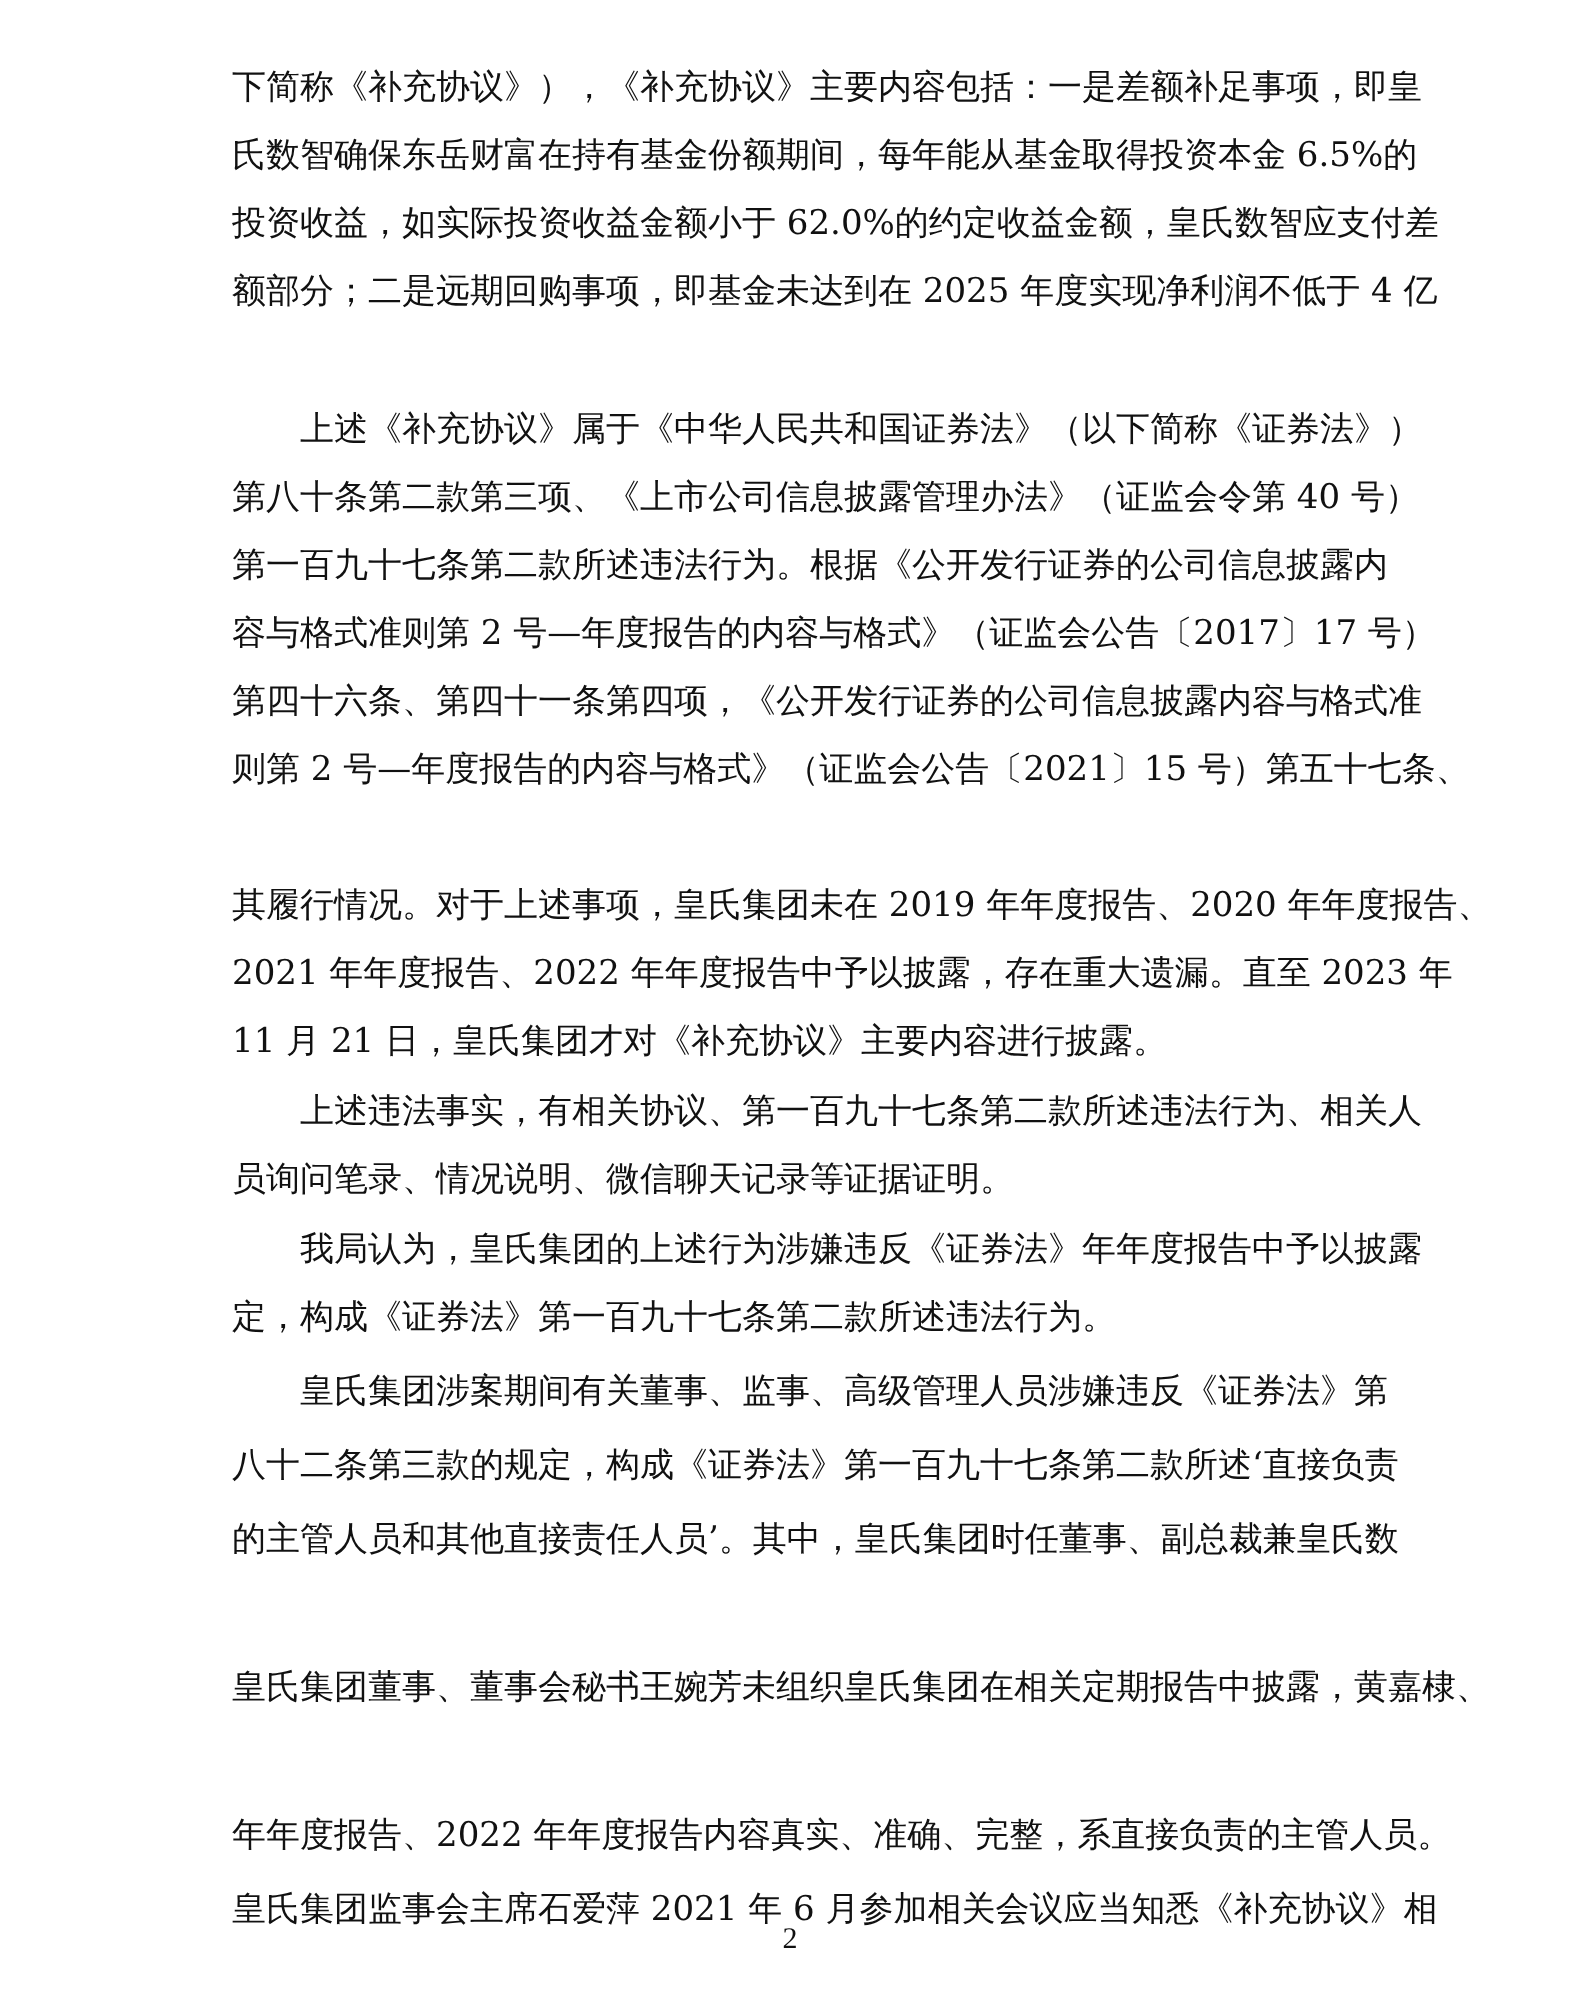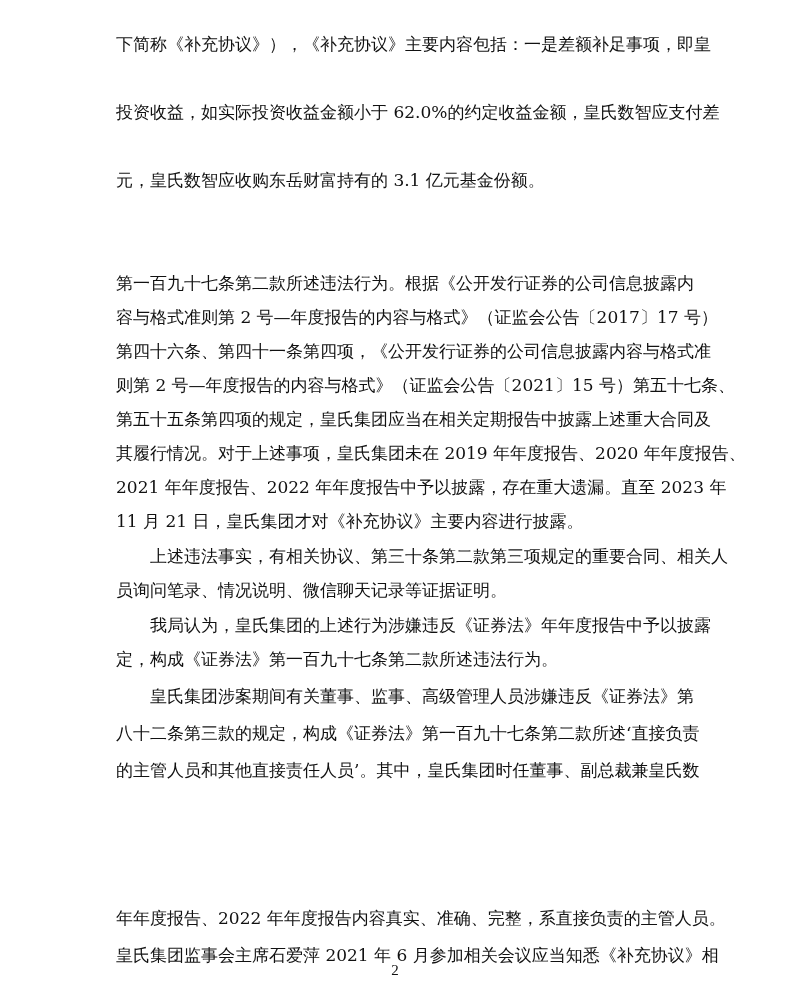--- a/index.html
+++ b/index.html
@@ -29,38 +29,41 @@
     font-family: "Liberation Serif", serif;
     font-size: 15px;
     color: #111111;
   }
 </style>
 </head>
 <body>
 
 <div class="page">
   <div class="line" style="top:32px">下简称《补充协议》），《补充协议》主要内容包括：一是差额补足事项，即皇</div>
+  <div class="line" style="top:66px">氏数智确保东岳财富在持有基金份额期间，每年能从基金取得投资本金 6.5%的</div>
   <div class="line" style="top:100px">投资收益，如实际投资收益金额小于 62.0%的约定收益金额，皇氏数智应支付差</div>
-  <div class="line last" style="top:168px">元，皇氏数智应收购东岳财富持有的 3.1 亿元基金份额。</div>
+  <div class="line" style="top:134px">额部分；二是远期回购事项，即基金未达到在 2025 年度实现净利润不低于 4 亿</div>
 
+  <div class="line indent" style="top:203px">上述《补充协议》属于《中华人民共和国证券法》（以下简称《证券法》）</div>
+  <div class="line" style="top:237px">第八十条第二款第三项、《上市公司信息披露管理办法》（证监会令第 40 号）</div>
   <div class="line" style="top:271px">第一百九十七条第二款所述违法行为。根据《公开发行证券的公司信息披露内</div>
   <div class="line" style="top:305px">容与格式准则第 2 号—年度报告的内容与格式》（证监会公告〔2017〕17 号）</div>
   <div class="line" style="top:339px">第四十六条、第四十一条第四项，《公开发行证券的公司信息披露内容与格式准</div>
   <div class="line" style="top:373px">则第 2 号—年度报告的内容与格式》（证监会公告〔2021〕15 号）第五十七条、</div>
-  <div class="line" style="top:407px">第五十五条第四项的规定，皇氏集团应当在相关定期报告中披露上述重大合同及</div>
   <div class="line" style="top:441px">其履行情况。对于上述事项，皇氏集团未在 2019 年年度报告、2020 年年度报告、</div>
   <div class="line" style="top:475px">2021 年年度报告、2022 年年度报告中予以披露，存在重大遗漏。直至 2023 年</div>
   <div class="line last" style="top:509px">11 月 21 日，皇氏集团才对《补充协议》主要内容进行披露。</div>
 
-  <div class="line indent" style="top:544px">上述违法事实，有相关协议、第三十条第二款第三项规定的重要合同、相关人</div>
+  <div class="line indent" style="top:544px">上述违法事实，有相关协议、第一百九十七条第二款所述违法行为、相关人</div>
   <div class="line last" style="top:578px">员询问笔录、情况说明、微信聊天记录等证据证明。</div>
 
   <div class="line indent" style="top:613px">我局认为，皇氏集团的上述行为涉嫌违反《证券法》年年度报告中予以披露</div>
   <div class="line last" style="top:647px">定，构成《证券法》第一百九十七条第二款所述违法行为。</div>
 
   <div class="line indent" style="top:684px">皇氏集团涉案期间有关董事、监事、高级管理人员涉嫌违反《证券法》第</div>
   <div class="line" style="top:721px">八十二条第三款的规定，构成《证券法》第一百九十七条第二款所述‘直接负责</div>
   <div class="line" style="top:758px">的主管人员和其他直接责任人员’。其中，皇氏集团时任董事、副总裁兼皇氏数</div>
+  <div class="line" style="top:832px">皇氏集团董事、董事会秘书王婉芳未组织皇氏集团在相关定期报告中披露，黄嘉棣、</div>
   <div class="line" style="top:906px">年年度报告、2022 年年度报告内容真实、准确、完整，系直接负责的主管人员。</div>
   <div class="line" style="top:943px">皇氏集团监事会主席石爱萍 2021 年 6 月参加相关会议应当知悉《补充协议》相</div>
 
   <div class="page-number">2</div>
 </div>
 
 </body></html>

